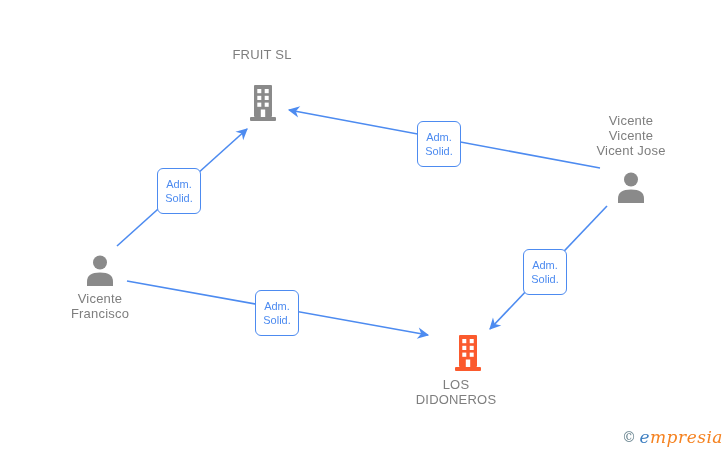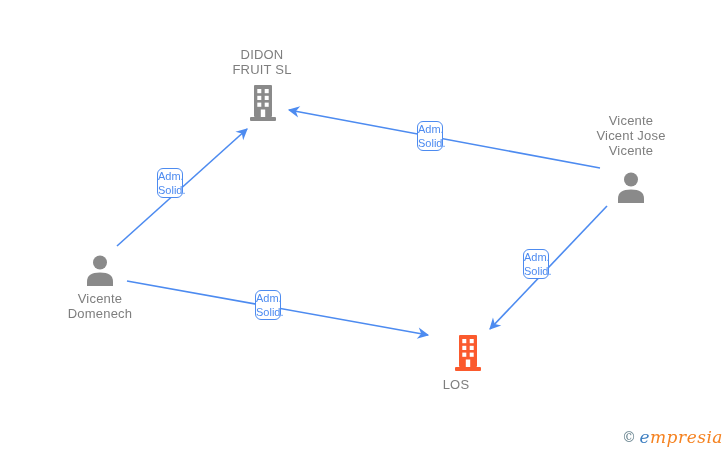--- a/index.html
+++ b/index.html
@@ -9,24 +9,24 @@
     position:relative;overflow:hidden;
   }
   .stage{position:absolute;left:0;top:0;width:728px;height:450px;}
   svg.edges{position:absolute;left:0;top:0;}
   .node-label{
     position:absolute;width:130px;text-align:center;
     color:#7e7e7e;font-size:13px;line-height:15px;letter-spacing:.2px;
   }
   .node-icon{position:absolute;}
   .edge-label{
-    position:absolute;width:26px;box-sizing:border-box;
+    position:absolute;width:44px;box-sizing:border-box;
     border:1.5px solid #4d8bf0;border-radius:6px;background:#ffffff;
     color:#4d8bf0;font-size:11px;line-height:14px;text-align:center;
-    padding:0 0;
+    padding:8px 0;
   }
   .brand{
     position:absolute;right:5px;bottom:3px;
     font-family:"DejaVu Serif", serif;font-style:italic;font-size:17px;
     letter-spacing:.5px;user-select:none;
   }
   .brand .c{color:#64808c;font-style:normal;font-size:14px;vertical-align:1px;margin-right:3px;}
   .brand .e{color:#3e7fc1;}
   .brand .rest{color:#f58220;text-align:center;}
 </style>
@@ -58,70 +58,70 @@
   <div class="edge-label" style="left:255px;top:290px;">
     <div>Adm.</div>
     <div>Solid.</div>
   </div>
   <div class="edge-label" style="left:523px;top:249px;">
     <div>Adm.</div>
     <div>Solid.</div>
   </div>
 
   <div class="node-label" style="left:197px;top:47px;">
-    <div>DIDON</div>
     <div>FRUIT SL</div>
   </div>
   <svg class="node-icon" style="left:243px;top:83px;" width="40" height="40" viewBox="0 0 40 40">
     <rect x="7" y="34" width="26" height="4" rx="1" fill="#8a8a8a"></rect>
     <rect x="11" y="2" width="18" height="32" rx="1" fill="#8a8a8a"></rect>
     <g fill="#ffffff">
       <rect x="14.3" y="6" width="4" height="4.2"></rect>   
         <rect x="21.7" y="6" width="4" height="4.2"></rect>
       <rect x="14.3" y="12.8" width="4" height="4.2"></rect>
         <rect x="21.7" y="12.8" width="4" height="4.2"></rect>
       <rect x="14.3" y="19.6" width="4" height="4.2"></rect>
         <rect x="21.7" y="19.6" width="4" height="4.2"></rect>
       <rect x="17.8" y="26.5" width="4.4" height="7.5"></rect>
     </g>
   </svg>
 
   <div class="node-label" style="left:566px;top:113px;">
     <div>Vicente</div>
+    <div>Vicente</div>
     <div>Vicent Jose</div>
-    <div>Vicente</div>
   </div>
   <svg class="node-icon" style="left:613px;top:170px;" width="36" height="36" viewBox="0 0 36 36">
     <circle cx="18" cy="9.5" r="7" fill="#8a8a8a"></circle>
     <path d="M5,33 L5,28.5 Q5,19.5 18,19.5 Q31,19.5 31,28.5 L31,33 Z" fill="#8a8a8a"></path>
   </svg>
 
   <svg class="node-icon" style="left:82px;top:253px;" width="36" height="36" viewBox="0 0 36 36">
     <circle cx="18" cy="9.5" r="7" fill="#8a8a8a"></circle>
     <path d="M5,33 L5,28.5 Q5,19.5 18,19.5 Q31,19.5 31,28.5 L31,33 Z" fill="#8a8a8a"></path>
   </svg>
   <div class="node-label" style="left:35px;top:291px;">
     <div>Vicente</div>
-    <div>Domenech</div>
+    <div>Francisco</div>
   </div>
 
   <svg class="node-icon" style="left:448px;top:333px;" width="40" height="40" viewBox="0 0 40 40">
     <rect x="7" y="34" width="26" height="4" rx="1" fill="#fb5a2d"></rect>
     <rect x="11" y="2" width="18" height="32" rx="1" fill="#fb5a2d"></rect>
     <g fill="#ffffff">
       <rect x="14.3" y="6" width="4" height="4.2"></rect>   
         <rect x="21.7" y="6" width="4" height="4.2"></rect>
       <rect x="14.3" y="12.8" width="4" height="4.2"></rect>
         <rect x="21.7" y="12.8" width="4" height="4.2"></rect>
       <rect x="14.3" y="19.6" width="4" height="4.2"></rect>
         <rect x="21.7" y="19.6" width="4" height="4.2"></rect>
       <rect x="17.8" y="26.5" width="4.4" height="7.5"></rect>
     </g>
   </svg>
   <div class="node-label" style="left:391px;top:377px;">
     <div>LOS</div>
+    <div>DIDONEROS</div>
   </div>
 
   <div class="brand">
     <span class="c">©</span><span class="e">e</span><span class="rest">mpresia</span>
   </div>
 
 </div>
 
 </body></html>

